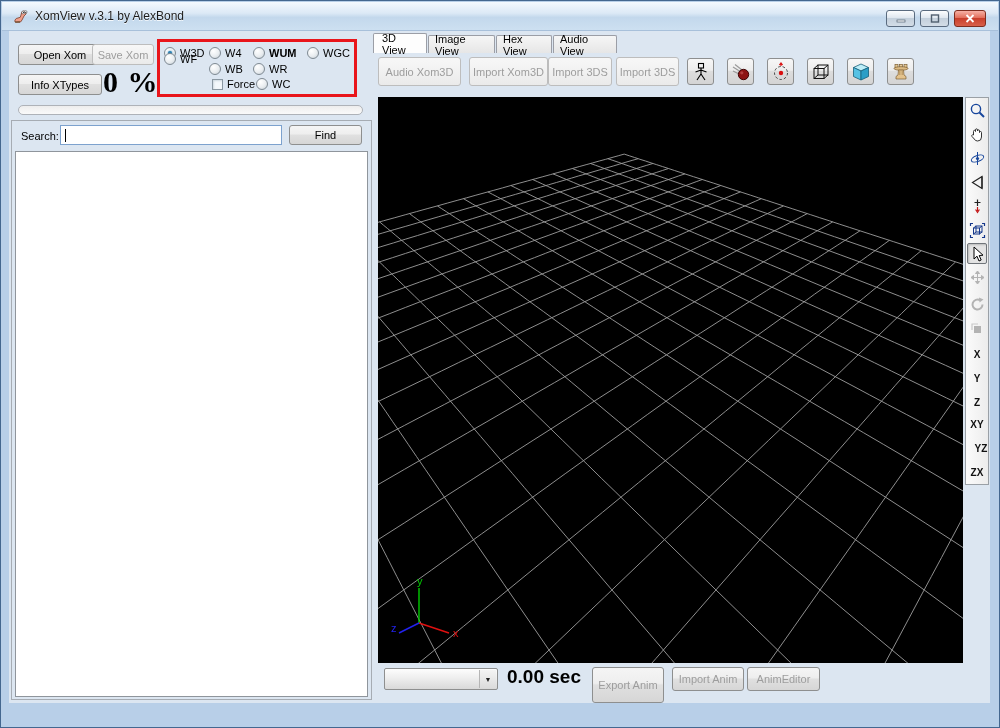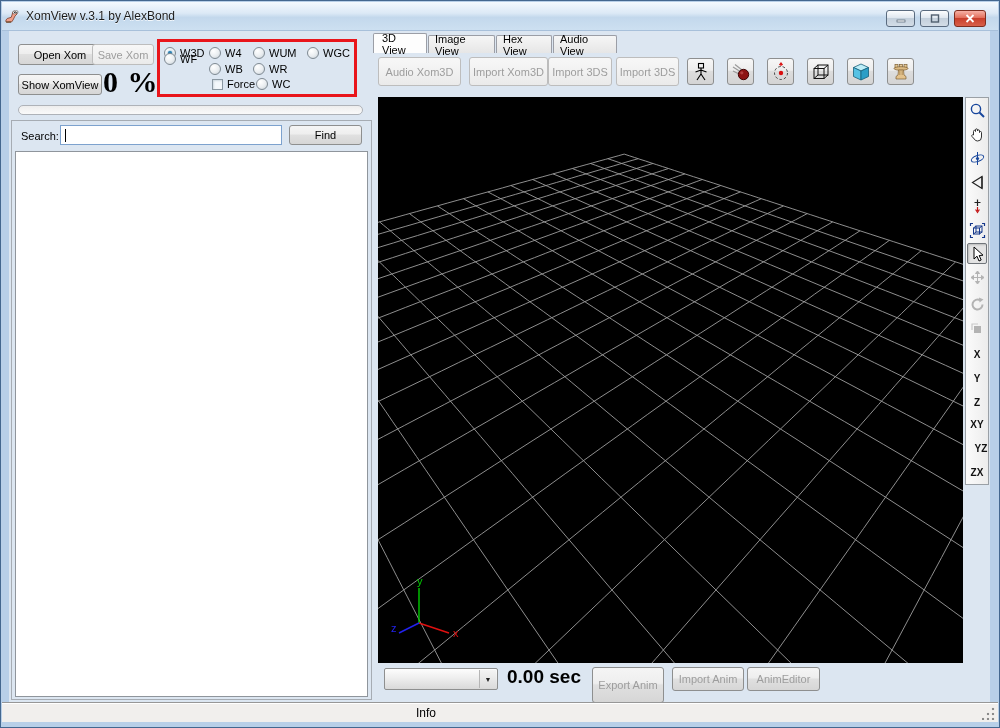--- a/index.html
+++ b/index.html
@@ -6,21 +6,21 @@
   body { background:#9aa7b8; font-family:"Liberation Sans", sans-serif; }
   .window {
     position:relative; width:1000px; height:728px;
     background:#b8cfe8; border:1px solid #44678f;
     font-size:11px; color:#000; overflow:hidden;
   }
   
   .titlebar {
     position:absolute; left:1px; top:1px; right:1px; height:29px;
     background:linear-gradient(#f4f9fe, #dcE9f6 40%, #c3d8ec 55%, #cde0f1);
-    display:flex; align-items:center; padding-left:0;
+    display:flex; align-items:center; padding-left:9px;
     border-bottom:1px solid #a8c0da;
     text-align:right;
   }
   .app-icon { width:18px; height:18px; margin-right:6px; }
   .title-text { font-size:12px; color:#1c1c1c; text-shadow:0 1px 0 rgba(255,255,255,.8); }
   .winbtns { position:absolute; right:13px; top:9px; display:flex; gap:5px; }
   .winbtn {
     width:29px; height:17px; border:1px solid #5a6b7f; border-radius:3px;
     background:linear-gradient(#fcfdfe,#dfe7ef 45%,#c4d0dc 50%,#d3dde7);
     display:flex; align-items:center; justify-content:center; cursor:default;
@@ -166,33 +166,33 @@
       <svg width="10" height="9" viewBox="0 0 10 9">
           <path d="M1.5 1 L8.5 8 M8.5 1 L1.5 8" stroke="#ffffff" stroke-width="1.8"></path>
         </svg>
     </div>
   </div>
 
   <div class="client-bg"></div>
 
   <div class="btn" style="left:17px; top:43px; width:84px; height:21px;">Open Xom</div>
   <div class="btn disabled" style="left:91px; top:43px; width:62px; height:21px;">Save Xom</div>
-  <div class="btn" style="left:17px; top:73px; width:84px; height:21px;">Show XomView</div>
+  <div class="btn" style="left:17px; top:73px; width:84px; height:21px;">Info XTypes</div>
   <div class="percent">0 %</div>
 
   <div class="redbox" style="border-color: rgb(233, 21, 27);"></div>
   <div class="radio checked" style="left:163px; top:45px;">
       <span class="dot"></span>
       <span>W3D</span>
     </div>
   <div class="radio" style="left:208px; top:45px;">
       <span class="dot"></span>
       <span>W4</span>
     </div>
-  <div class="radio" style="left:252px; top:45px;">
+  <div class="radio" style="left:252px; top:45px;font-weight:bold;">
       <span class="dot"></span>
       <span>WUM</span>
     </div>
   <div class="radio" style="left:306px; top:45px;">
       <span class="dot"></span>
       <span>WGC</span>
     </div>
   <div class="radio" style="left:163px; top:51px;">
       <span class="dot"></span>
       <span>WF</span>
@@ -419,18 +419,14 @@
 
   <div class="combo">
     <span style="position:absolute;left:6px;top:4px;"></span>
     <span class="arrow">▼</span>
   </div>
   <div class="time">0.00 sec</div>
   <div class="btn" style="left:591px; top:666px; width:72px; height:36px; color:#9d9d9d;">Export Anim</div>
   <div class="btn" style="left:671px; top:666px; width:72px; height:24px; color:#9d9d9d;">Import Anim</div>
   <div class="btn" style="left:746px; top:666px; width:73px; height:24px; color:#9d9d9d;">AnimEditor</div>
 
-  <div class="statusbar">
-    <span class="status-text">Info</span>
-    <div class="grip"></div>
-  </div>
 
 </div>
 
 </body></html>

